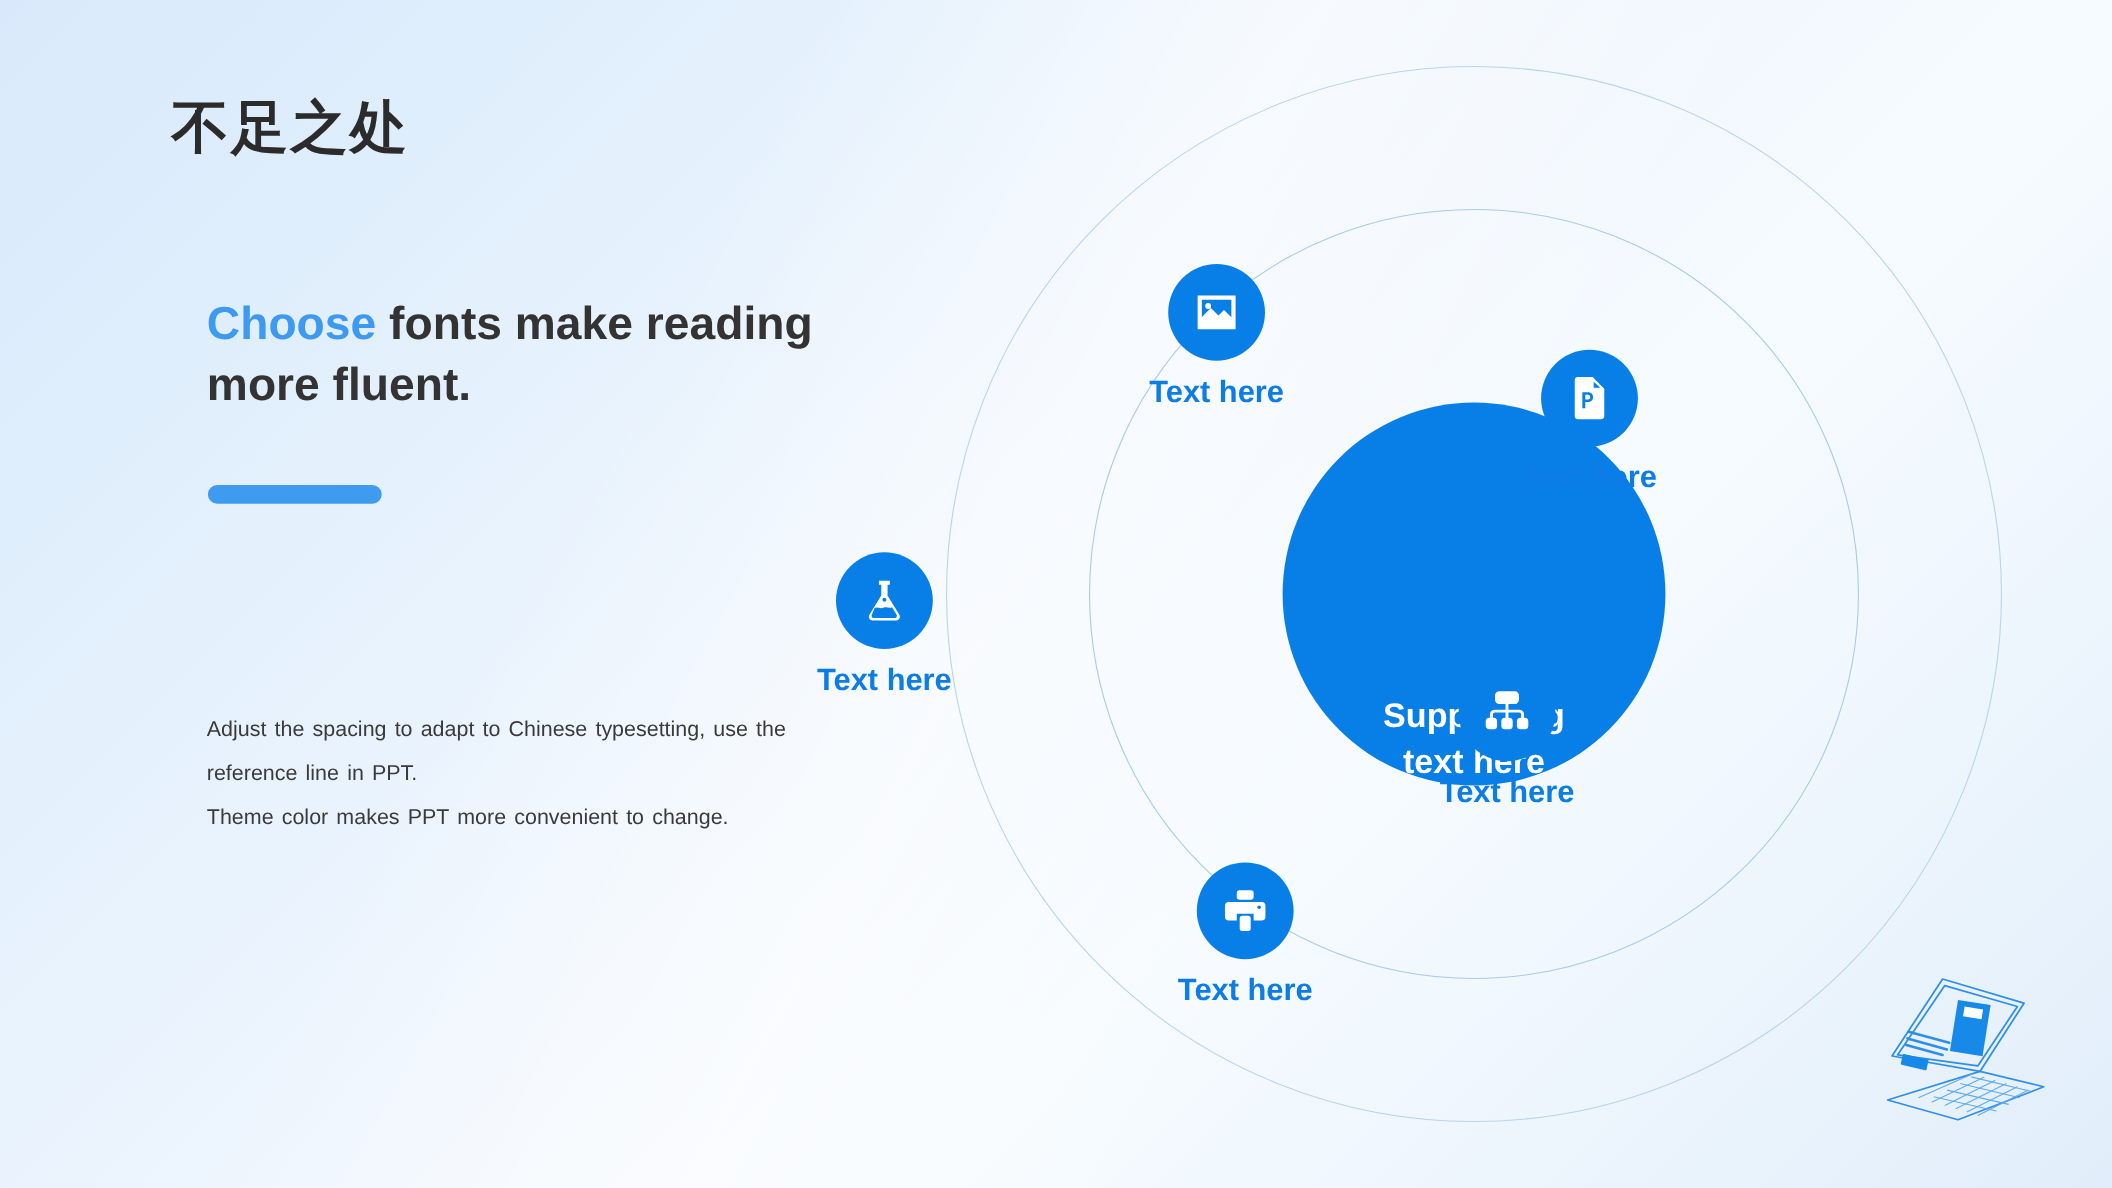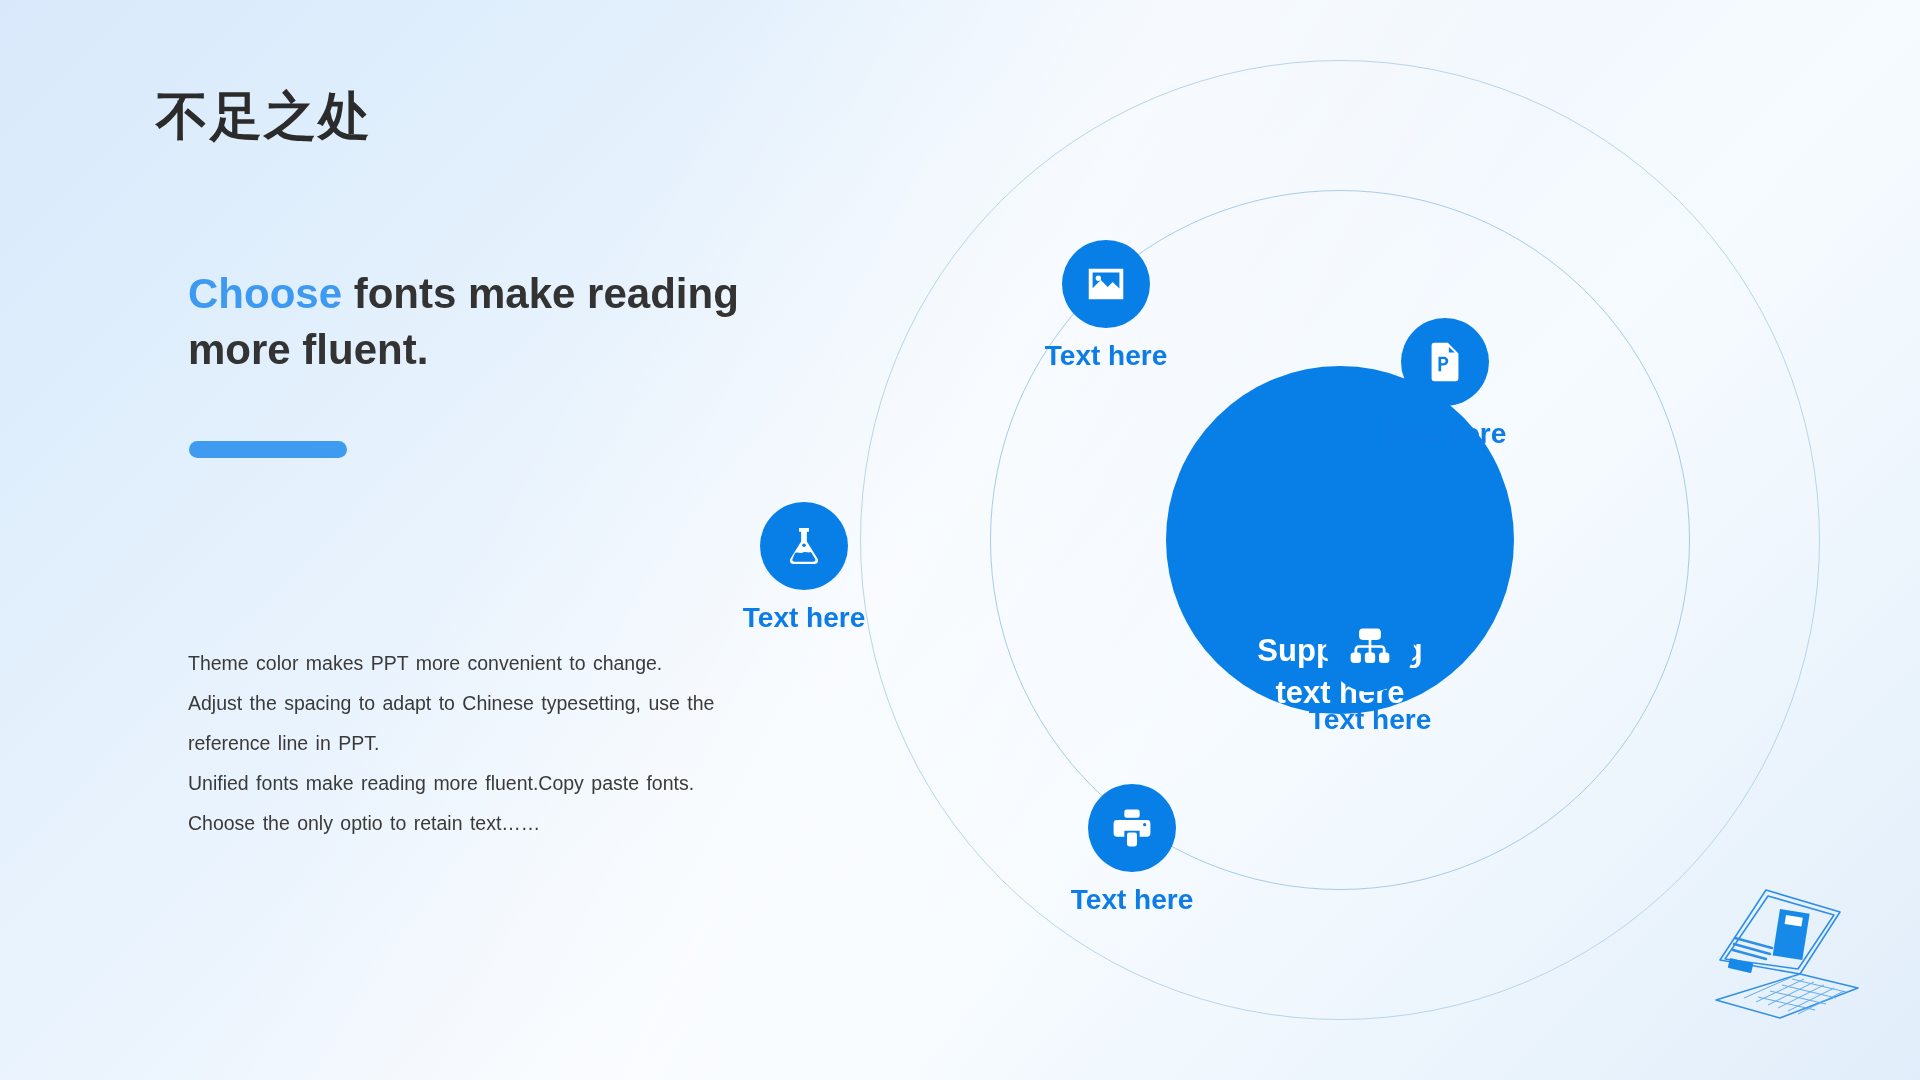--- a/index.html
+++ b/index.html
@@ -126,23 +126,22 @@
 
   <div class="page-title">不足之处</div>
 
   <div class="headline">
     <span class="hl-accent">Choose</span><span> fonts make reading more fluent.</span>
   </div>
 
   <div class="accent-bar"></div>
 
   <div class="body-copy">
+    <p>Adjust the  spacing  to adapt to Chinese  typesetting,  use the reference line  in PPT.</p>
     <p>Theme  color makes PPT more convenient  to change.</p>
-    <p>Adjust the  spacing  to adapt to Chinese  typesetting,  use the reference line  in PPT.</p>
-    <p>Unified fonts make  reading  more fluent.Copy  paste fonts. Choose the only  optio to retain  text……</p>
   </div>
 </div>
 
 <div class="diagram">
 
   <div class="ring outer"></div>
   <div class="ring inner"></div>
 
   <div class="core">
     <div class="core-label">Supporting

